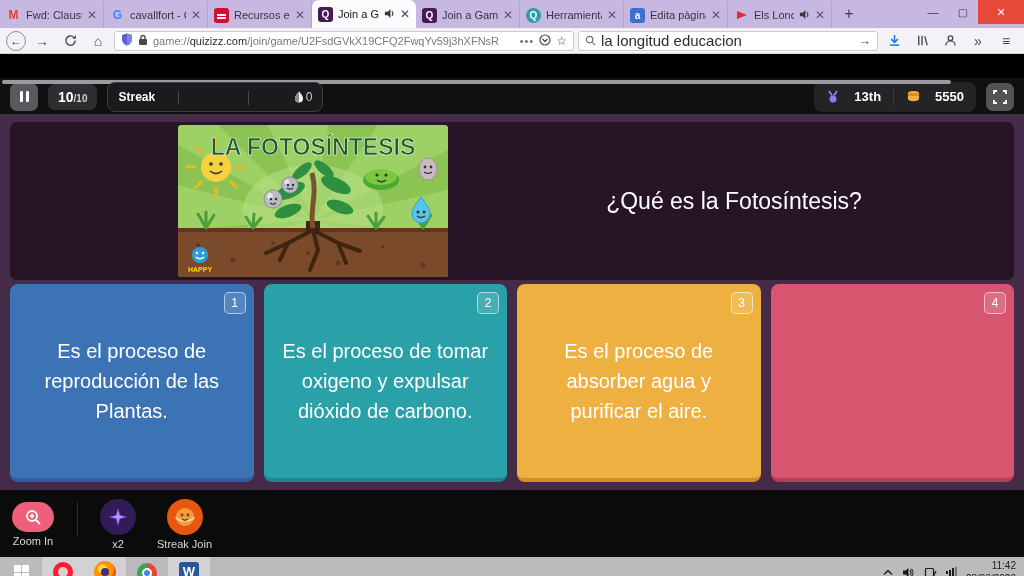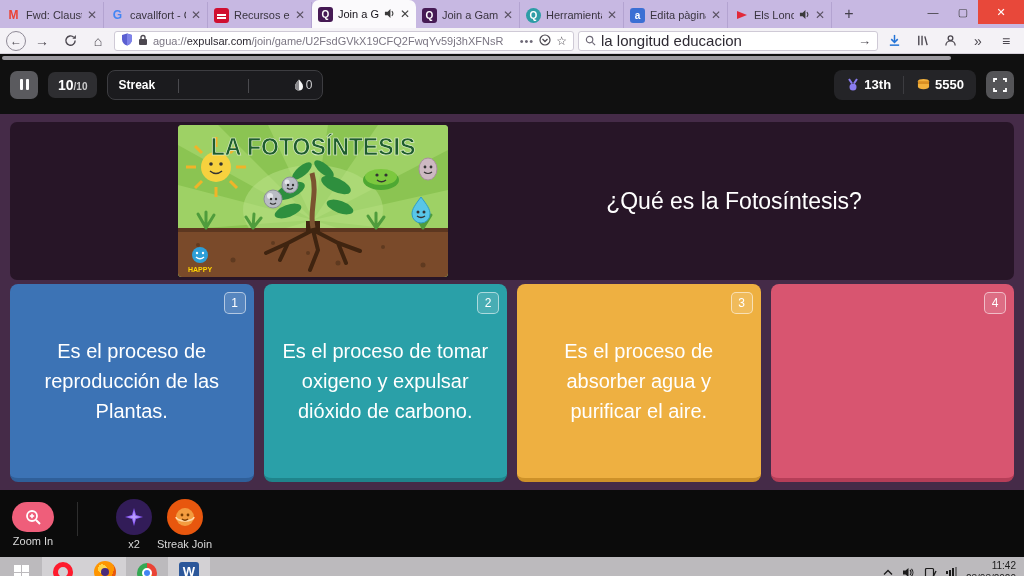--- a/index.html
+++ b/index.html
@@ -42,39 +42,39 @@
   .urlbox { flex:1; height:20px; background:#fff; border:1px solid #cfcad6; border-radius:3px;
             display:flex; align-items:center; padding:0 6px; gap:5px; min-width:0; }
   .urltext { flex:1; font-size:11px; color:#7b7683; white-space:nowrap; overflow:hidden; }
   .urltext b { color:#2b2730; font-weight:normal; }
   .url-dots { color:#6d6876; font-size:11px; letter-spacing:1px; cursor:pointer; }
   .searchbox { width:300px; height:20px; background:#fff; border:1px solid #cfcad6; border-radius:3px;
                display:flex; align-items:center; padding:0 6px; gap:5px; }
   .searchbox .sval { flex:1; font-size:15px; color:#2e2a33; white-space:nowrap; overflow:hidden; }
 
   
-  .qheader { height:60px; background:#101010; position:relative; display:flex; align-items:center;
-             padding:10px 10px 9px 10px; gap:10px; }
+  .qheader { height:36px; background:#101010; position:relative; display:flex; align-items:center;
+             padding:10px 10px 9px 10px; gap:10px;margin-top:24px; }
   .qprogress-track { position:absolute; top:2px; left:2px; right:2px; height:4px; border-radius:2px; }
   .qprogress { height:4px; background:#9c9aa0; border-radius:2px; }
   .pausebtn { width:28px; height:28px; background:#5a5a5e; border-radius:7px; display:flex;
               align-items:center; justify-content:center; gap:3px; cursor:pointer; flex:none; }
   .pausebtn i { display:block; width:3px; height:11px; background:#fff; border-radius:1px; }
   .counter { background:#2e2e31; border-radius:7px; padding:5px 10px; color:#fff; font-weight:bold;
              font-size:14px; flex:none; }
   .counter .tot { font-size:10px; opacity:.75; }
   .streakbox { width:216px; height:30px; border:1px solid #3d3d41; background:#1b1b1e; border-radius:8px;
                display:flex; align-items:center; padding:0 10px; gap:6px; position:relative; flex:none; }
   .streakbox .slabel { color:#fff; font-size:12px; font-weight:bold; }
   .stick { position:absolute; top:8px; width:1px; height:14px; background:#4a4a4e; }
   .stick.t1 { left:70px; } .stick.t2 { left:140px; }
   .streak-count { margin-left:auto; display:flex; align-items:center; gap:2px; color:#cfcfd2; font-size:12px; }
   .hdr-right { margin-left:auto; display:flex; align-items:center; gap:10px; }
   .badges { background:#242427; border-radius:8px; display:flex; align-items:center; height:30px; }
-  .badge { display:flex; align-items:center; gap:4px; padding:0 12px; color:#fff; font-size:13px; font-weight:bold; }
+  .badge { display:flex; align-items:center; gap:14px; padding:0 12px; color:#fff; font-size:13px; font-weight:bold; }
   .badge-div { width:1px; height:18px; background:#3c3c40; }
   .fsbtn { width:28px; height:28px; background:#545457; border-radius:7px; display:flex; align-items:center;
            justify-content:center; cursor:pointer; }
 
   
   .quiz-main { height:376px; background:#452b48; padding:8px 10px 0 10px; }
   .qpanel { height:158px; background:#271527; border-radius:7px; position:relative; }
   .qmedia { position:absolute; left:168px; top:3px; width:270px; height:152px; border-radius:4px;
             overflow:hidden; background:#9ed165; }
   .qtext { position:absolute; left:460px; right:16px; top:0; bottom:0; display:flex; align-items:center;
@@ -200,21 +200,21 @@
           <path d="M6 .5 11 2v4.5c0 3-2.2 5.2-5 6-2.8-.8-5-3-5-6V2Z" fill="#5b5fd1"></path>
           <path d="M6 .5 11 2v4.5c0 3-2.2 5.2-5 6Z" fill="#7e82e8"></path>
         </svg>
     </span>
     <span>
       <svg width="10" height="12" viewBox="0 0 10 12">
           <rect x="1" y="5" width="8" height="6" rx="1" fill="#4c4850"></rect>
           <path d="M3 5V3.5a2 2 0 0 1 4 0V5" stroke="#4c4850" fill="none" stroke-width="1.4"></path>
         </svg>
     </span>
-    <span class="urltext"><span>agua://</span><b>expulsar.com</b><span>/join/game/U2FsdGVkX19CFQ2FwqYv59j3hXFNsR</span></span>
+    <span class="urltext"><span>game://</span><b>quizizz.com</b><span>/join/game/U2FsdGVkX19CFQ2FwqYv59j3hXFNsR</span></span>
     <span class="url-dots">•••</span>
     <span>
       <svg width="12" height="12" viewBox="0 0 12 12">
           <circle cx="6" cy="6" r="5" stroke="#4c4850" fill="none" stroke-width="1.2"></circle>
           <polyline points="3.5,5 6,7.5 8.5,5" stroke="#4c4850" fill="none" stroke-width="1.3"></polyline>
         </svg>
     </span>
     <span style="color:#4c4850;font-size:12px;">☆</span>
   </div>
   <div class="searchbox">
@@ -440,21 +440,21 @@
       <svg width="17" height="17" viewBox="0 0 17 17">
           <circle cx="7" cy="7" r="5" stroke="#fff" fill="none" stroke-width="1.8"></circle>
           <line x1="7" y1="4.8" x2="7" y2="9.2" stroke="#fff" stroke-width="1.6"></line>
           <line x1="4.8" y1="7" x2="9.2" y2="7" stroke="#fff" stroke-width="1.6"></line>
           <line x1="11" y1="11" x2="15" y2="15" stroke="#fff" stroke-width="2"></line>
         </svg>
     </div>
     <span class="pu-label">Zoom In</span>
   </div>
   <div class="pu-div"></div>
-  <div class="pu" style="left:116px; top:9px;">
+  <div class="pu" style="left:100px; top:9px;">
     <div class="pu-circle" style="background-color: rgb(50, 28, 88);">
       <svg width="22" height="22" viewBox="0 0 22 22">
           <path d="M11 2 L13 9 L20 11 L13 13 L11 20 L9 13 L2 11 L9 9 Z" fill="#8b5cf6"></path>
           <path d="M11 5 L12.2 9.8 L17 11 L12.2 12.2 L11 17 L9.8 12.2 L5 11 L9.8 9.8 Z" fill="#b79bfa"></path>
         </svg>
     </div>
     <span class="pu-label">x2</span>
   </div>
   <div class="pu" style="left:157px; top:9px;">
     <div class="pu-circle" style="background-color: rgb(232, 87, 14);">

